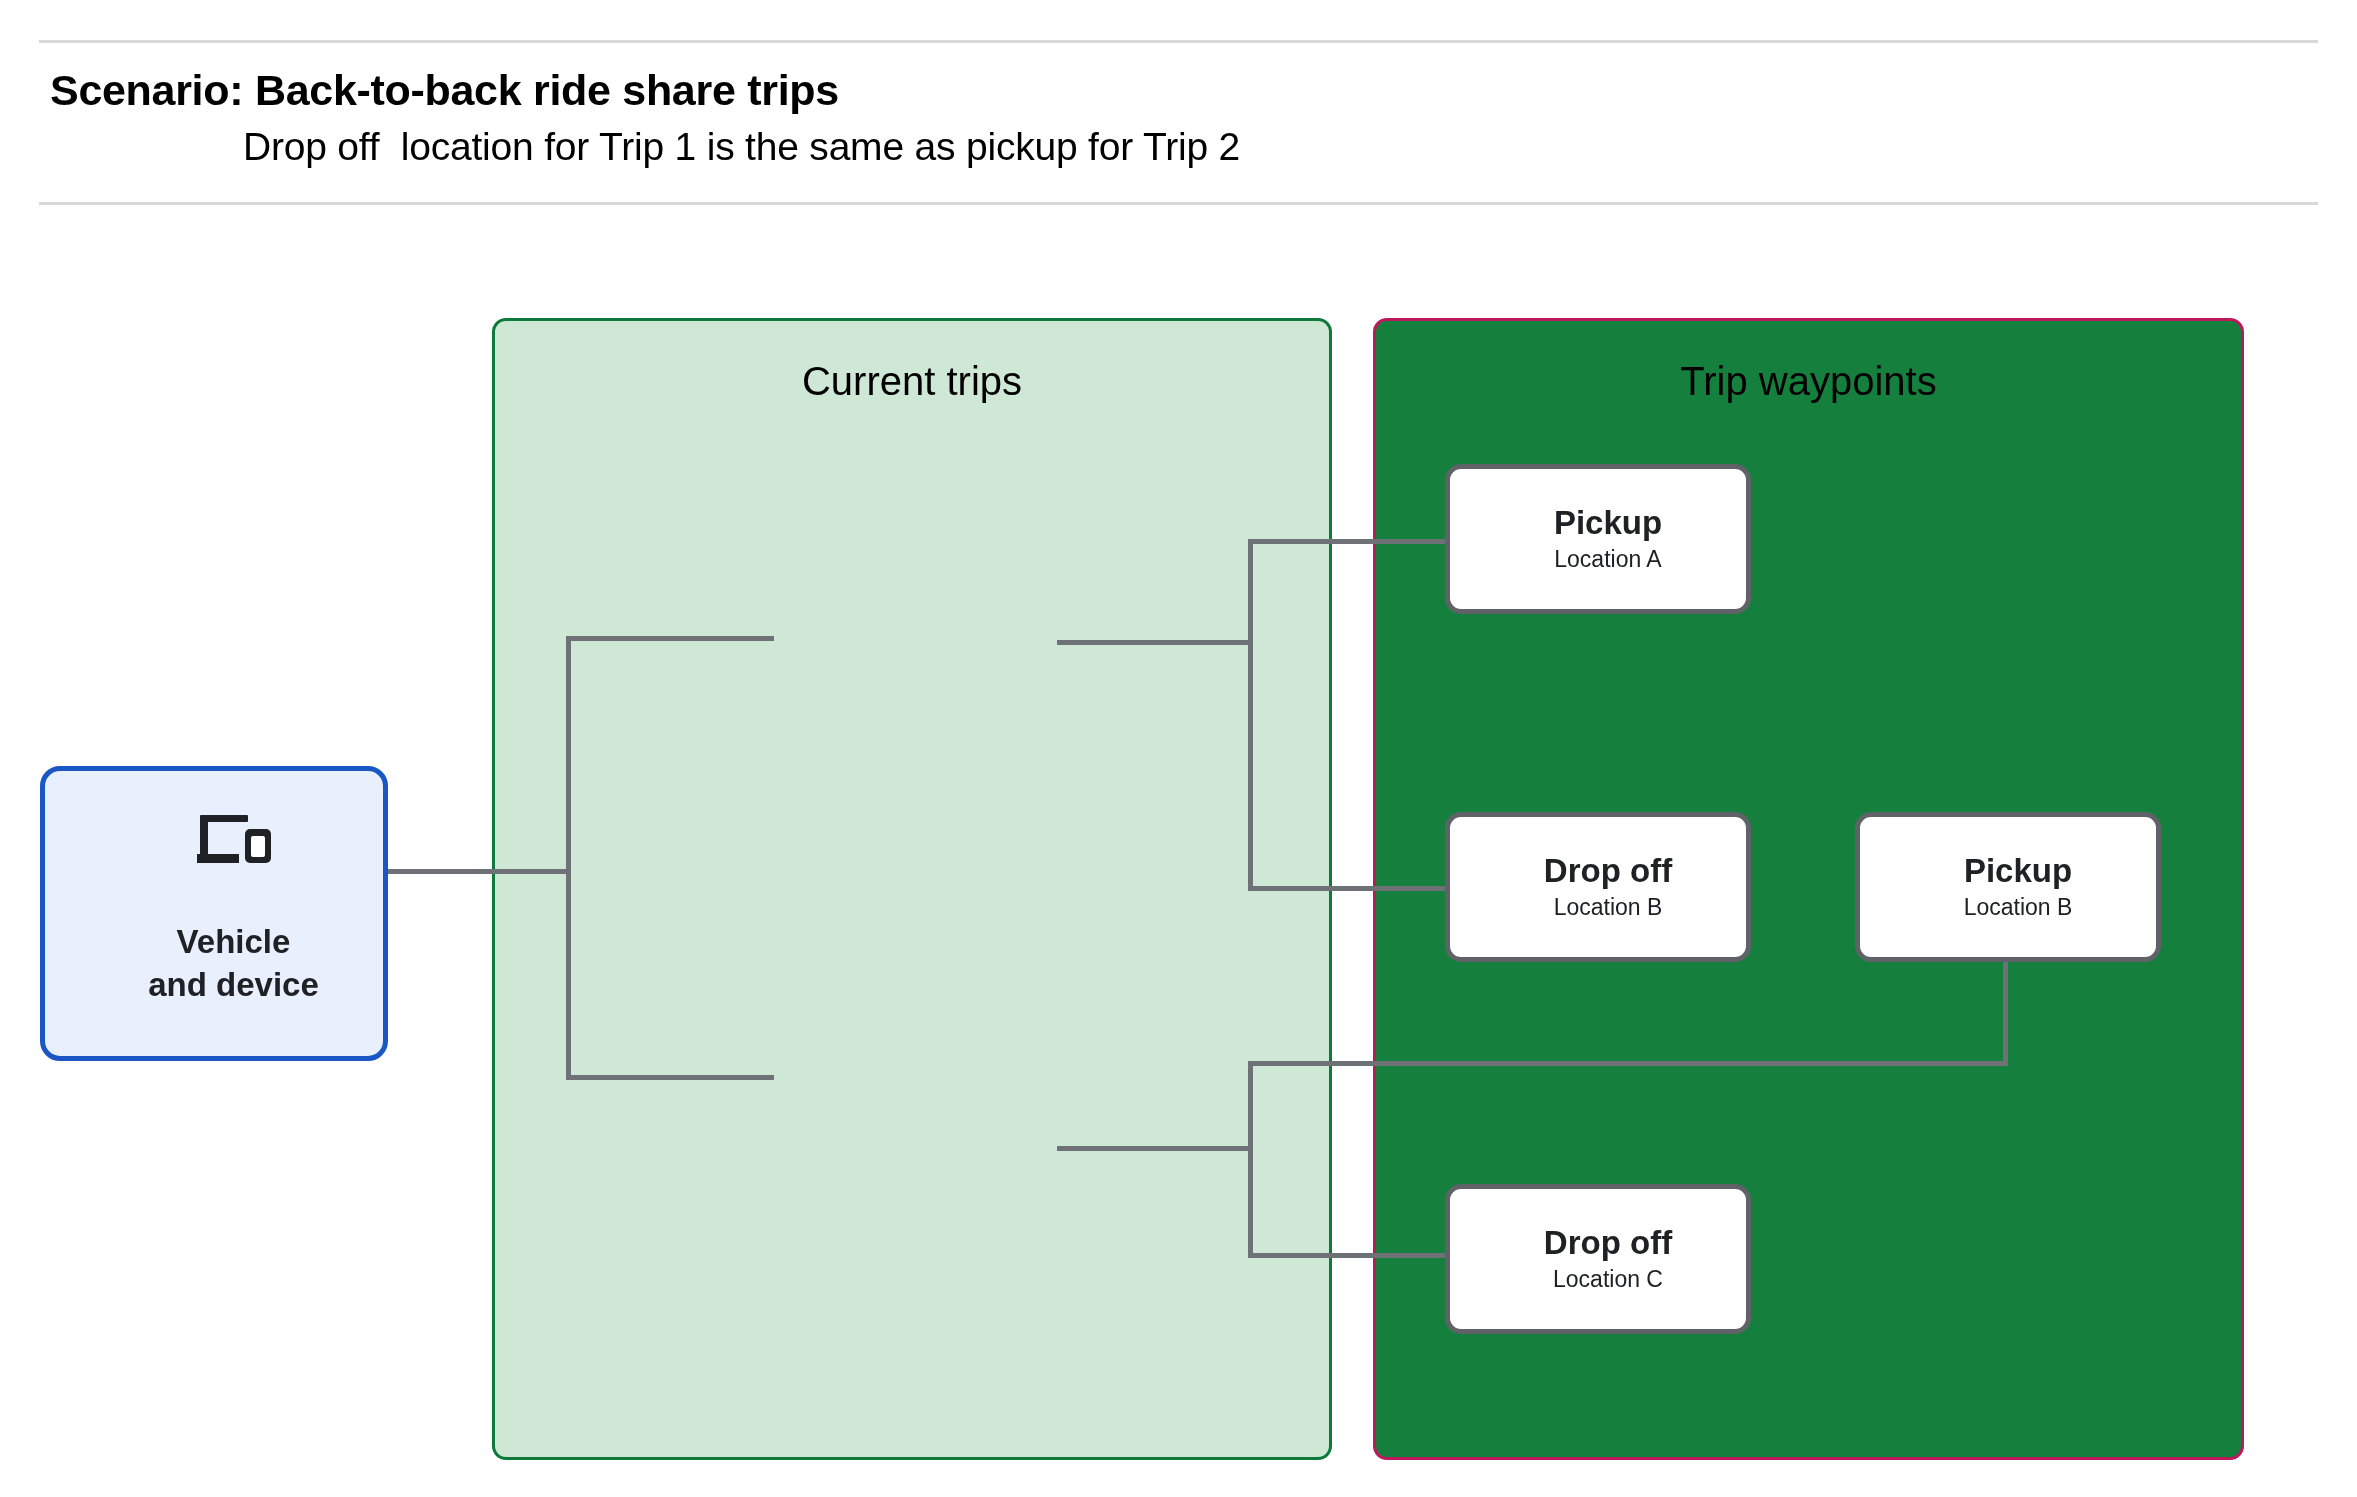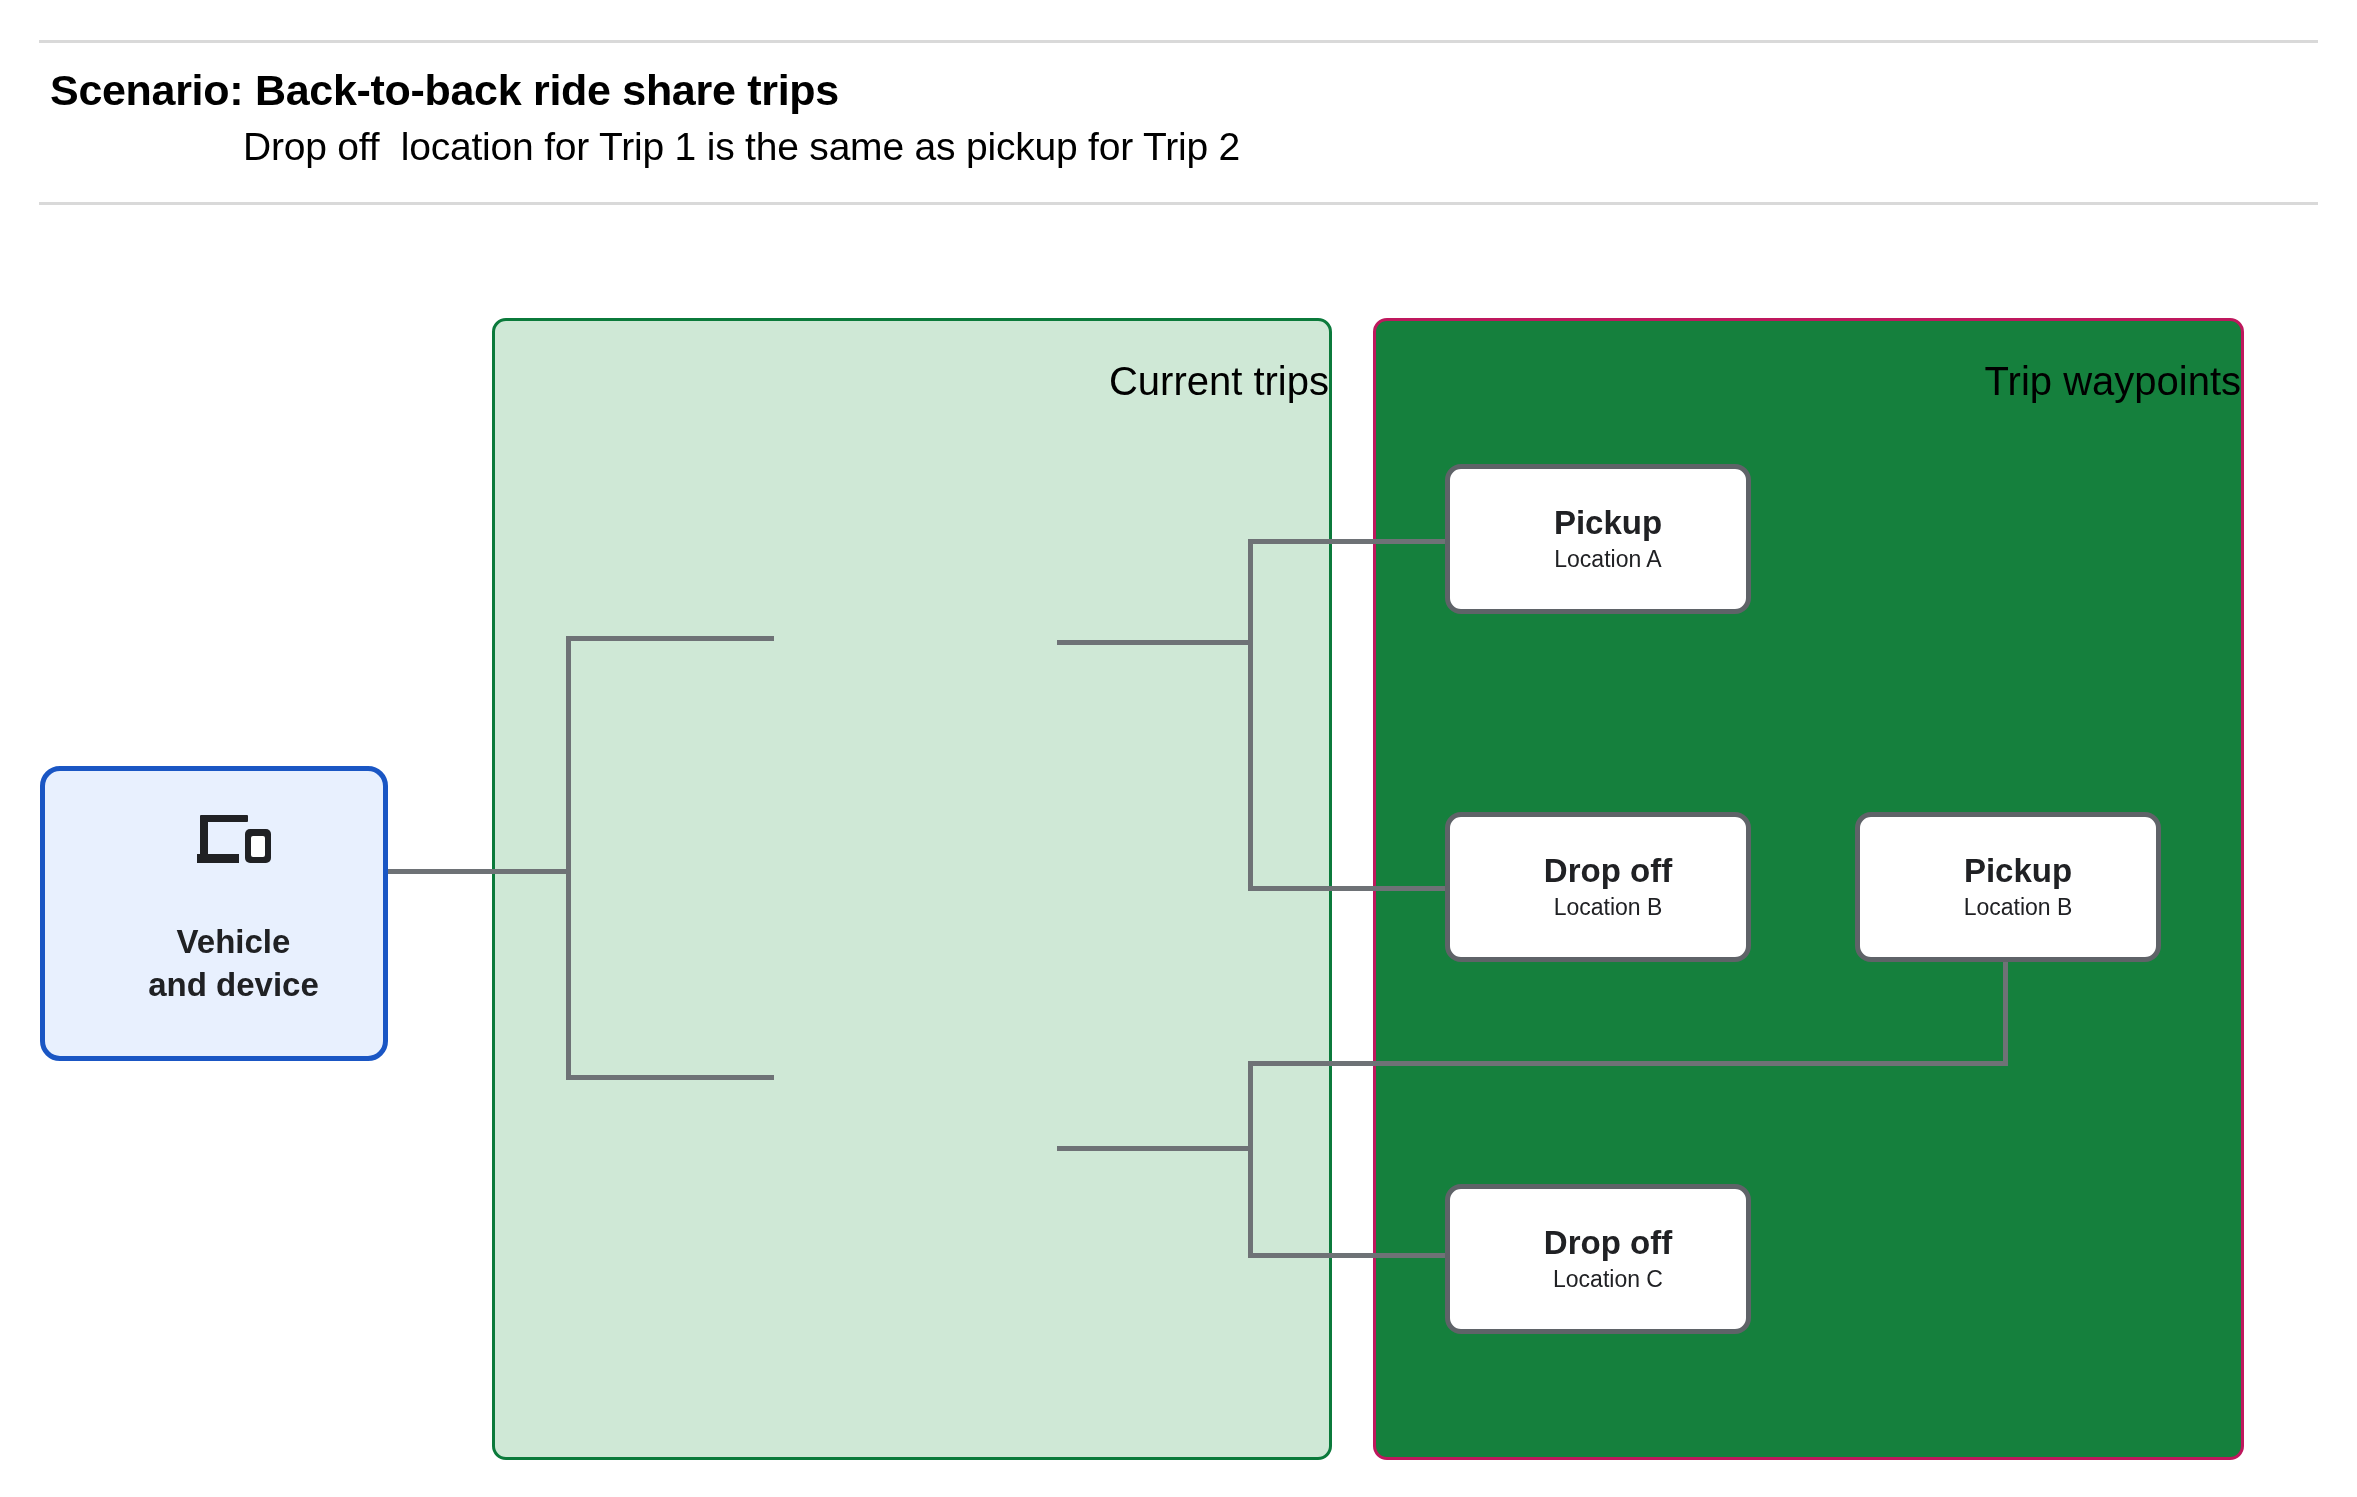--- a/index.html
+++ b/index.html
@@ -72,21 +72,21 @@
     width: 871px;
     height: 1142px;
     background: #15803d;
     border: 3px solid #be185d;
   }
   .group-title {
     position: absolute;
     left: 0;
     right: 0;
     top: 38px;
-    text-align: right;
+    text-align: center;
     font-size: 40px;
     font-weight: 400;
     color: #000000;
   }
 
   
   #vehicle-card {
     position: absolute;
     left: 40px;
     top: 766px;

